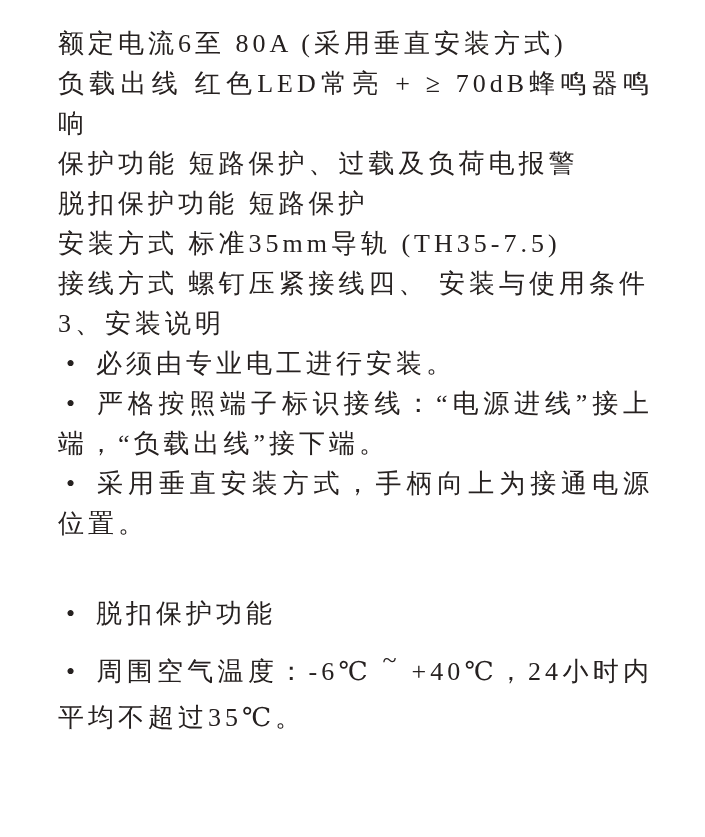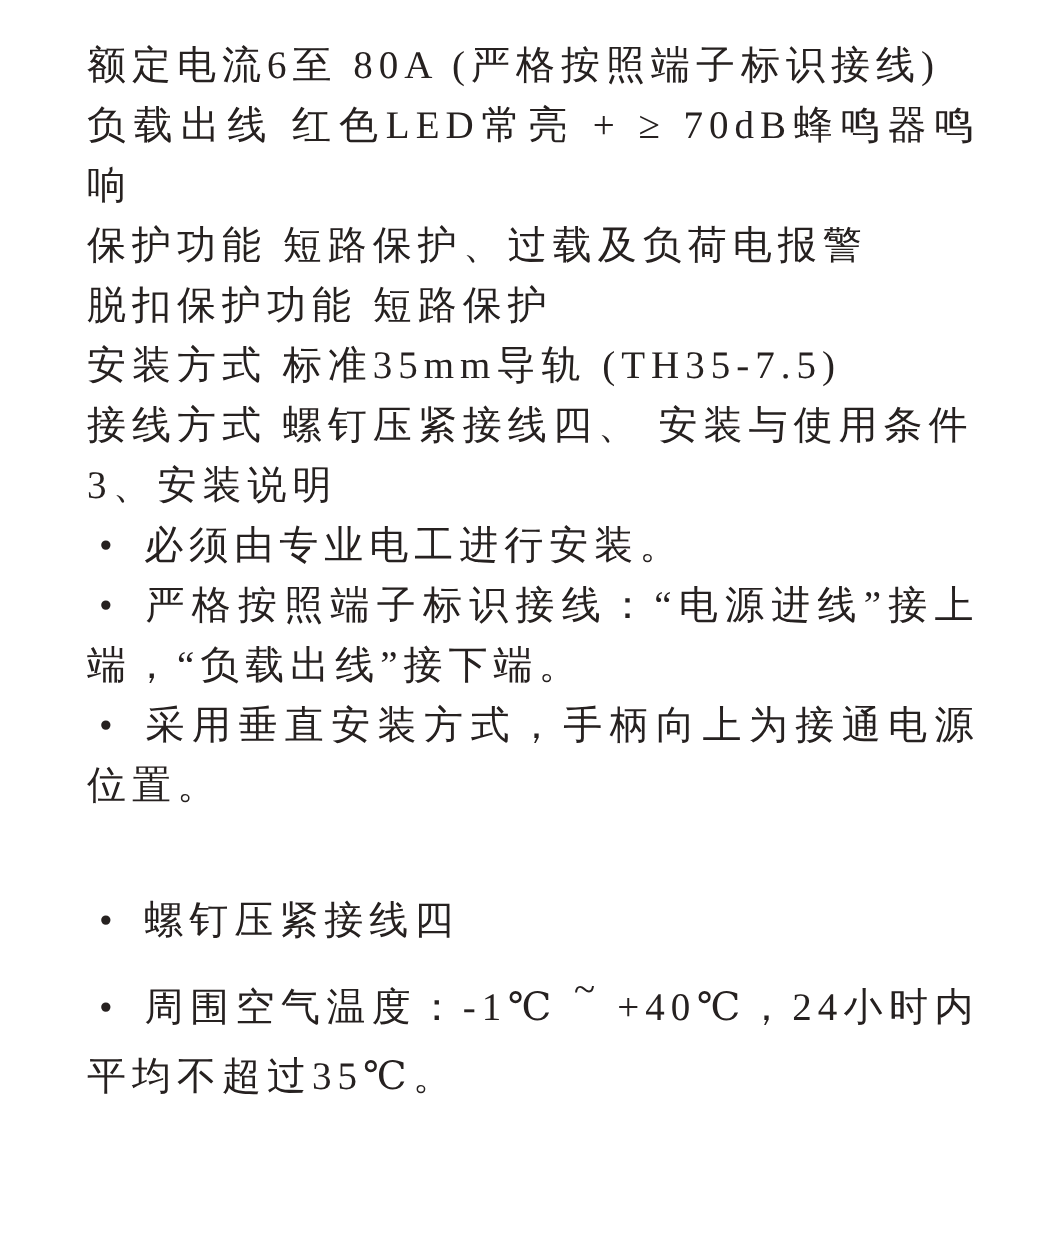--- a/index.html
+++ b/index.html
@@ -41,37 +41,37 @@
   .sup-tilde {
     vertical-align: 0.45em;
   }
 </style>
 </head>
 <body>
 
 <main class="doc">
 
   <section class="spec-section">
-    <p class="line">额定电流6至 80A (严格按照端子标识接线)</p>
+    <p class="line">额定电流6至 80A (采用垂直安装方式)</p>
     <p class="line">负载出线 红色LED常亮 + ≥ 70dB蜂鸣器鸣响</p>
     <p class="line">保护功能 短路保护、过载及负荷电报警</p>
     <p class="line">脱扣保护功能 短路保护</p>
     <p class="line">安装方式 标准35mm导轨 (TH35-7.5)</p>
     <p class="line">接线方式 螺钉压紧接线四、 安装与使用条件</p>
   </section>
 
   <section class="install-section">
     <p class="line heading">3、安装说明</p>
 
     <p class="line bullet-para"><span class="bullet">•</span><span>必须由专业电工进行安装。</span></p>
 
     <p class="line bullet-para"><span class="bullet">•</span><span>严格按照端子标识接线：“电源进线”接上端，“负载出线”接下端。</span></p>
 
     <p class="line bullet-para"><span class="bullet">•</span><span>采用垂直安装方式，手柄向上为接通电源位置。</span></p>
   </section>
 
   <section class="env-section">
-    <p class="line bullet-para"><span class="bullet">•</span><span>螺钉压紧接线四</span></p>
+    <p class="line bullet-para"><span class="bullet">•</span><span>脱扣保护功能</span></p>
 
-    <p class="line bullet-para"><span class="bullet">•</span><span>周围空气温度：-1℃ </span><span class="sup-tilde">~</span><span> +40℃，24小时内平均不超过35℃。</span></p>
+    <p class="line bullet-para"><span class="bullet">•</span><span>周围空气温度：-6℃ </span><span class="sup-tilde">~</span><span> +40℃，24小时内平均不超过35℃。</span></p>
   </section>
 
 </main>
 
 </body></html>

